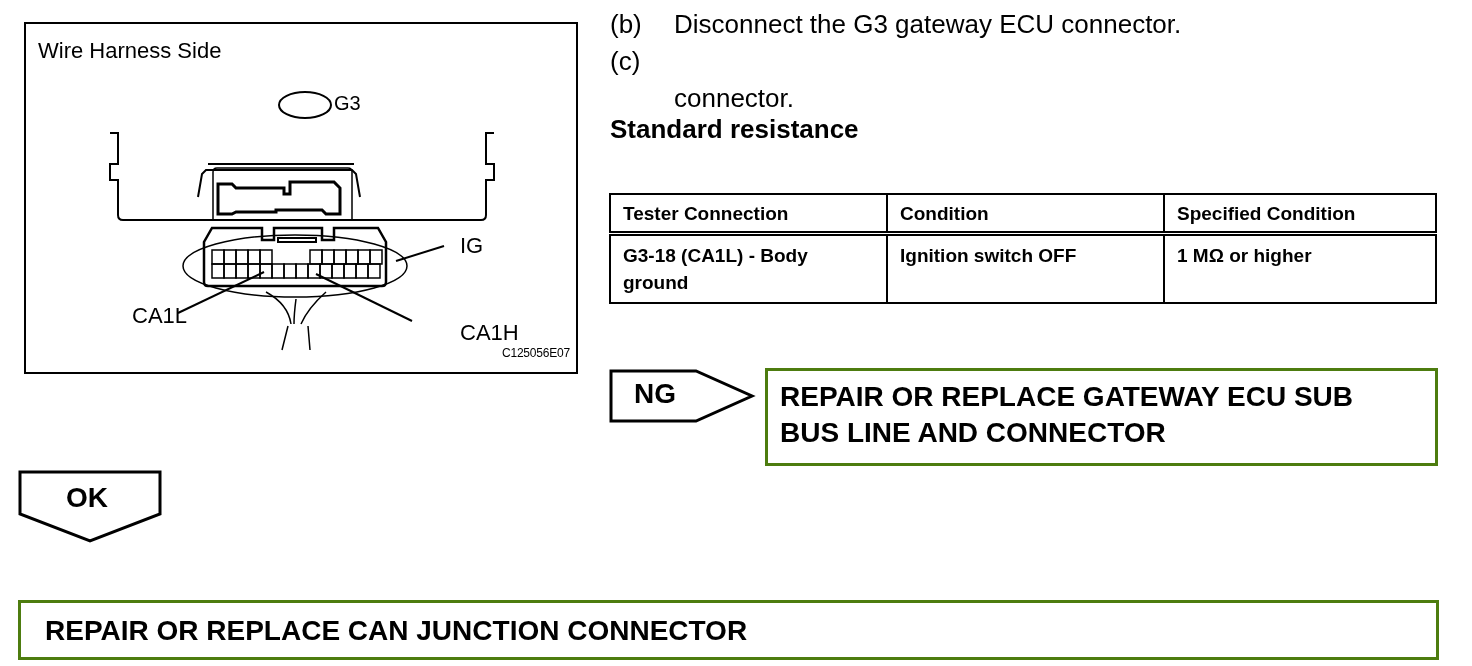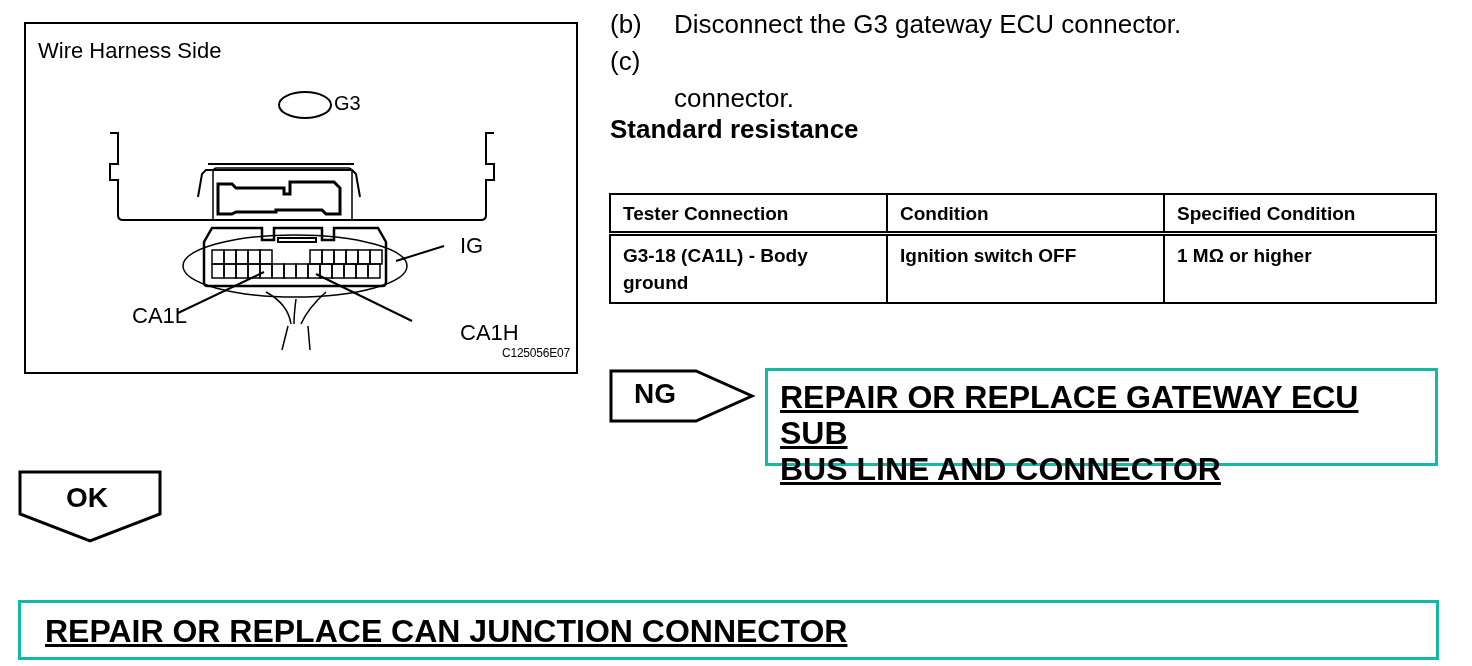--- a/index.html
+++ b/index.html
@@ -21,21 +21,21 @@
 
     
     #res-table { left: 609px; top: 164px; width: 828px; border-collapse: collapse; border: 2px solid #000; font-size: 19px; font-weight: bold; margin-top: 29px; }
     #res-table td, #res-table th { border: 2px solid #000; text-align: left; vertical-align: top; padding: 6px 12px; line-height: 27px; font-weight: bold; }
     #res-table th { padding-top: 5px; padding-bottom: 4px; }
     #res-table thead tr { border-bottom: 5px double #000; }
     #res-table .c1 { width: 251px; }
     #res-table .c2 { width: 251px; }
 
     
-    .result-box { position: absolute; border: 3px solid #14b8a6; box-sizing: border-box; font-size: 32px; font-weight: bold; line-height: 36px; text-decoration: underline; }
+    .result-box { position: absolute; border: 3px solid #4d7c0f; box-sizing: border-box; font-size: 28px; font-weight: bold; line-height: 36px; }
     #ng-result { left: 765px; top: 368px; width: 673px; height: 98px; padding: 8px 12px; }
     #ok-result { left: 18px; top: 600px; width: 1421px; height: 60px; padding: 10px 24px; }
     .arrow-label { position: absolute; font-size: 28px; font-weight: bold; }
   </style>
 </head>
 <body>
 
 <div id="figure" class="abs">
   <svg id="figure-svg" class="abs" width="550" height="348" viewBox="0 0 550 348">
     <g fill="none" stroke="#000" stroke-width="2">

